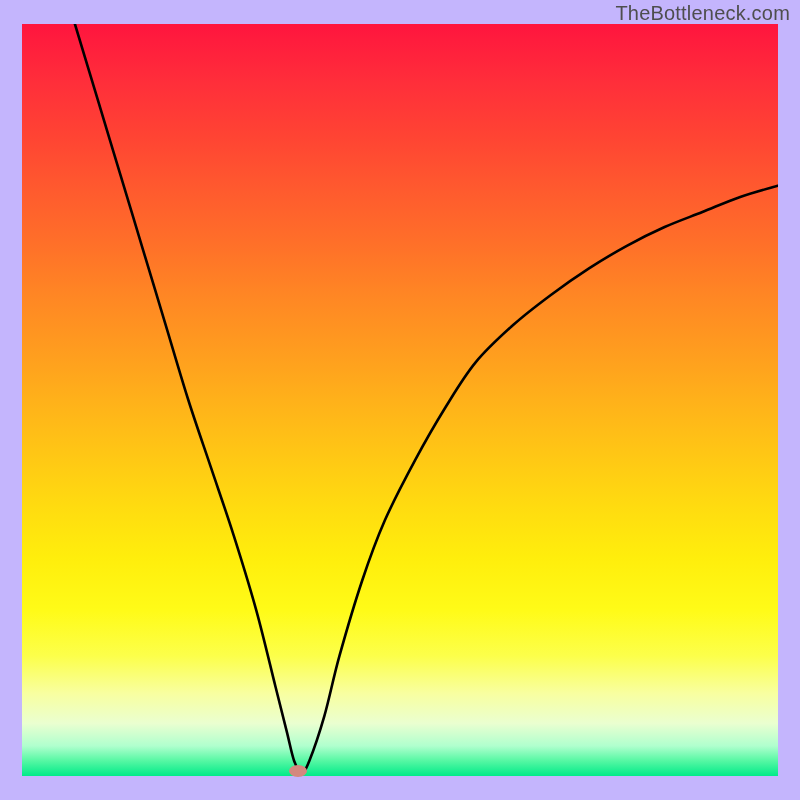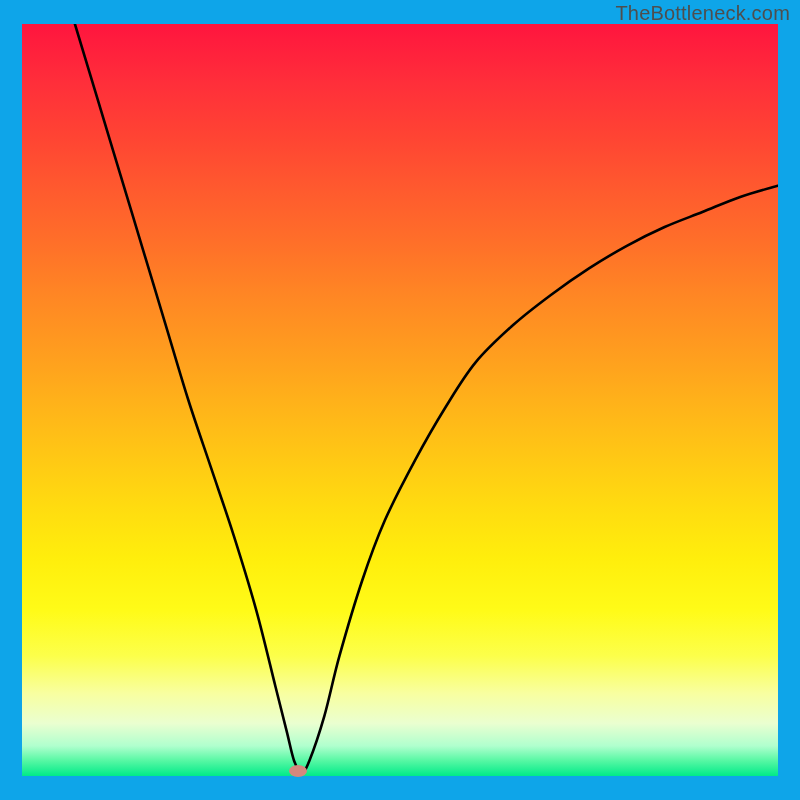--- a/index.html
+++ b/index.html
@@ -2,21 +2,21 @@
 <html><head>
 <meta charset="utf-8">
 <style>
   * { margin: 0; padding: 0; box-sizing: border-box; }
   html, body { width: 800px; height: 800px; overflow: hidden; }
   body { background: #000; position: relative; font-family: Arial, sans-serif; }
 
   .outer {
     position: absolute;
     inset: 0;
-    background: #0ea5e9;
+    background: #c4b5fd;
   }
 
   .plot-area {
     position: absolute;
     left: 22px;
     top: 24px;
     width: 756px;
     height: 752px;
     background: linear-gradient(to bottom,
       #ff153e 0%,

